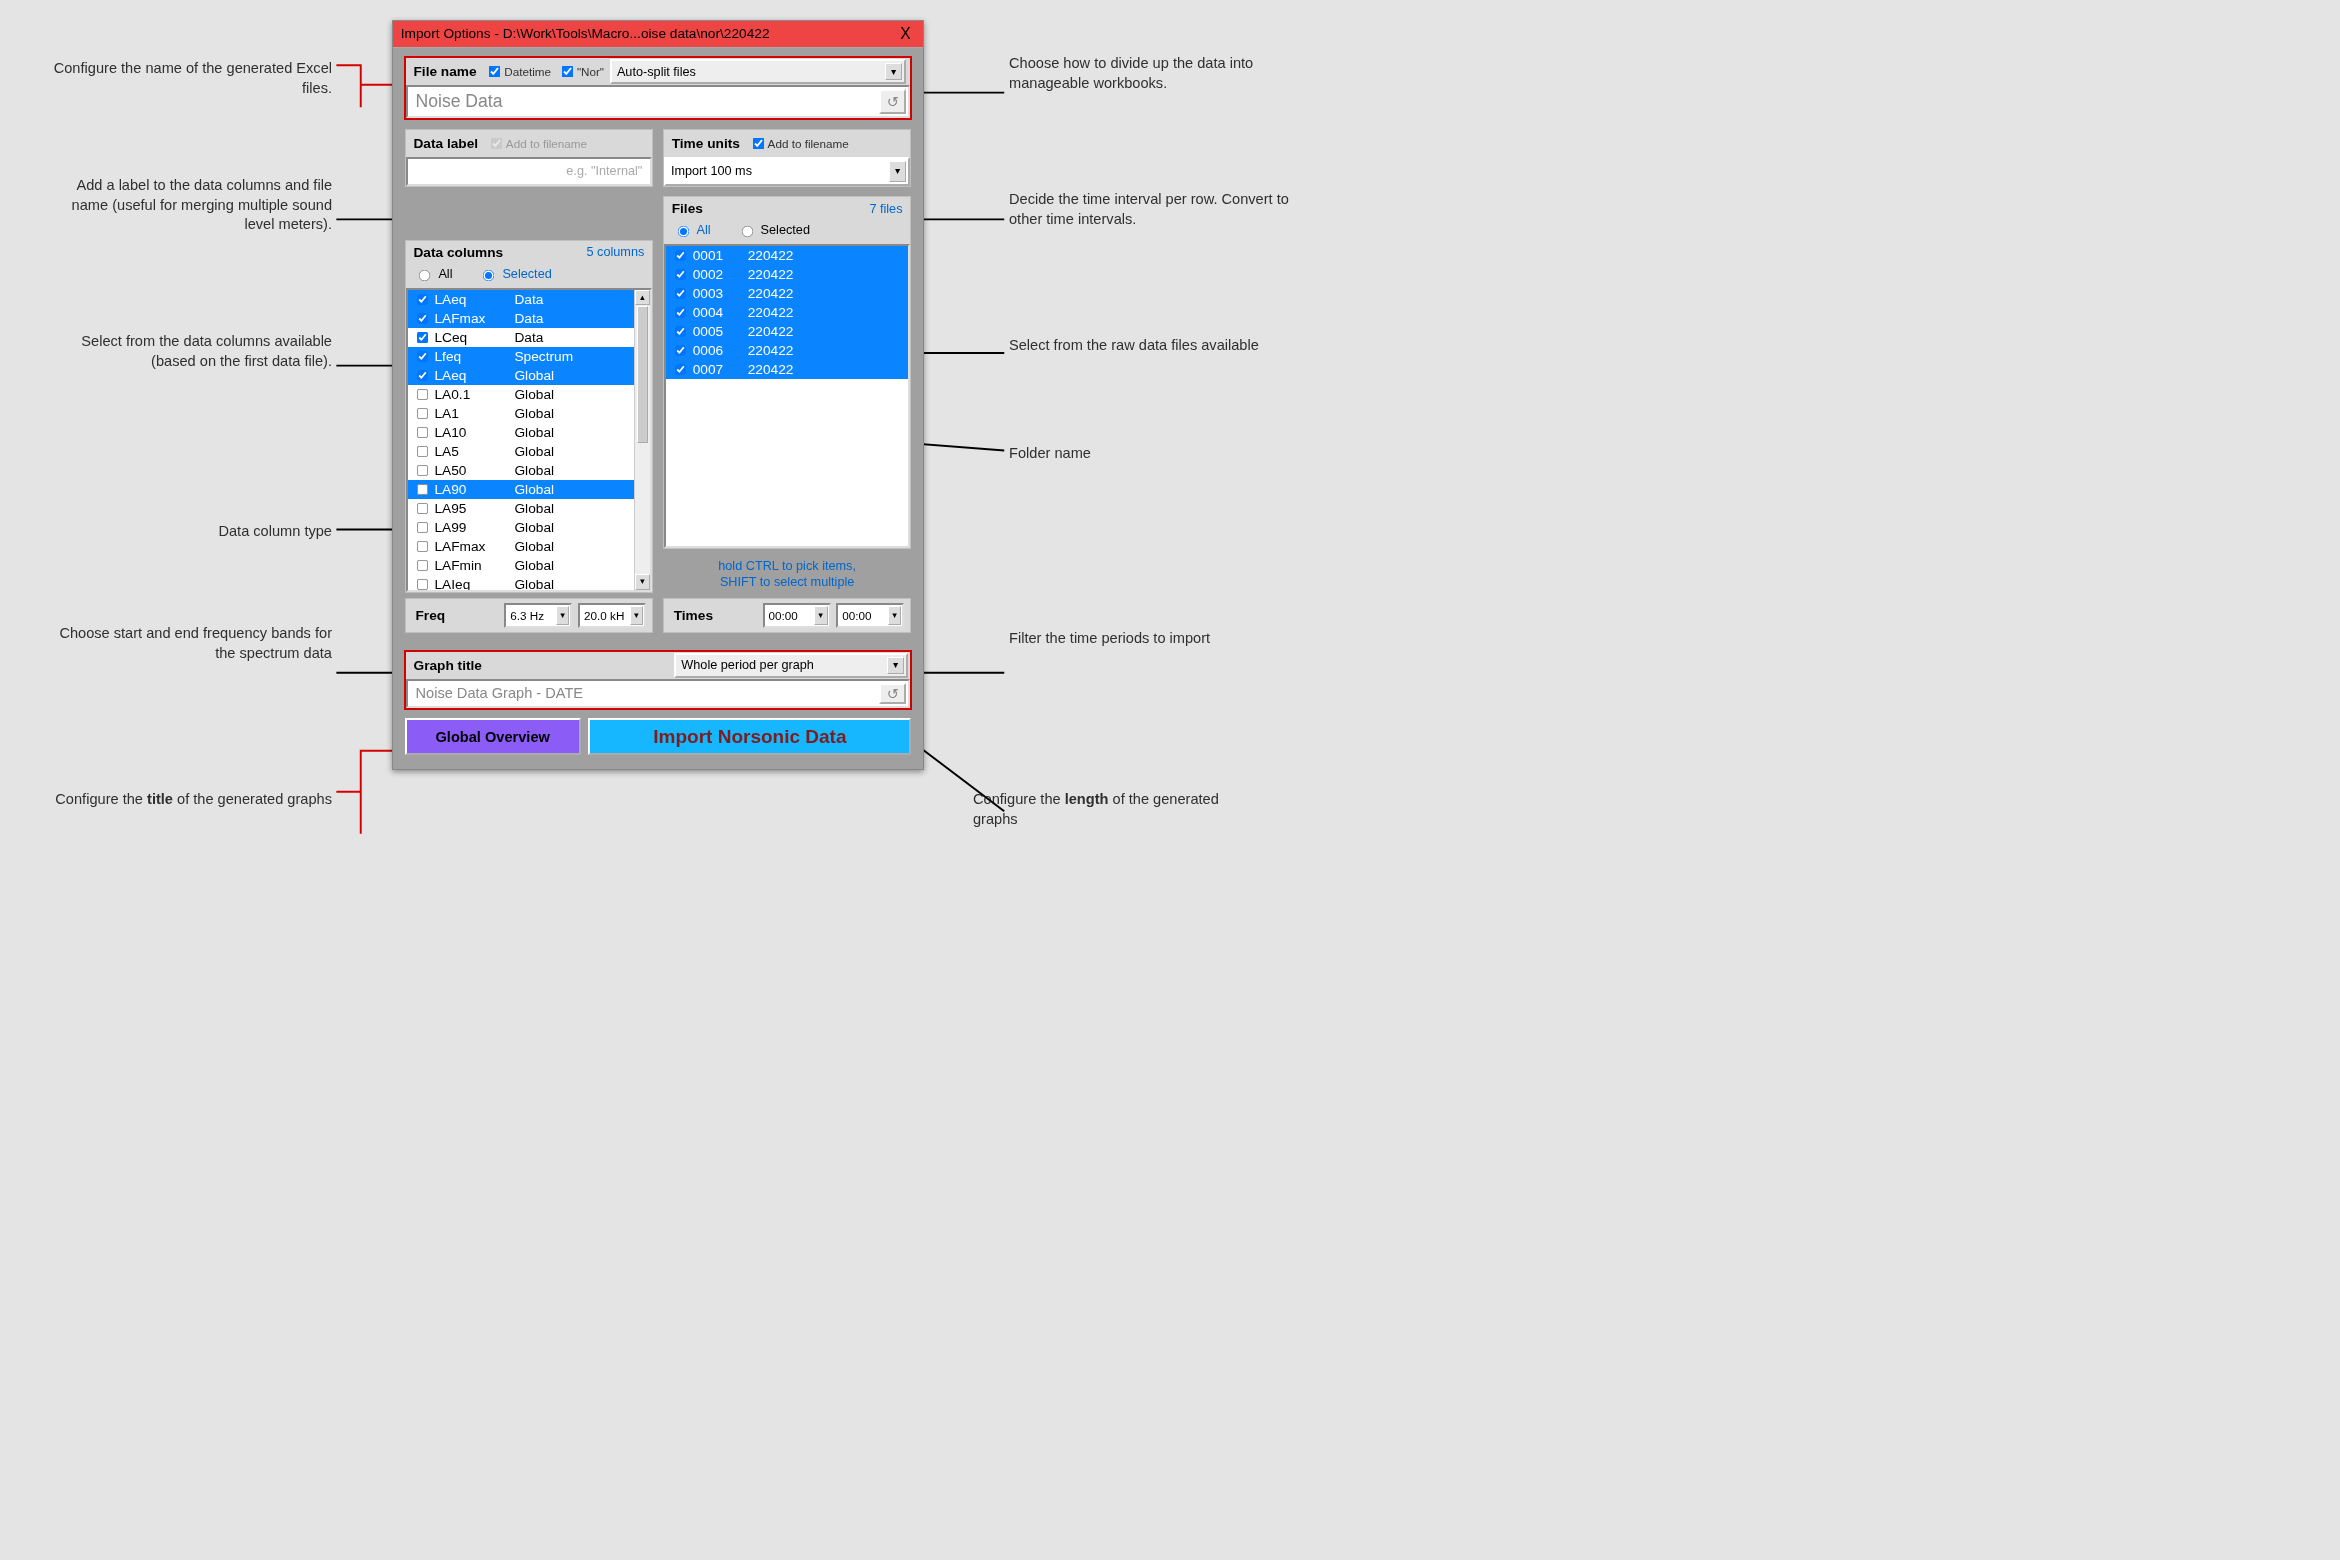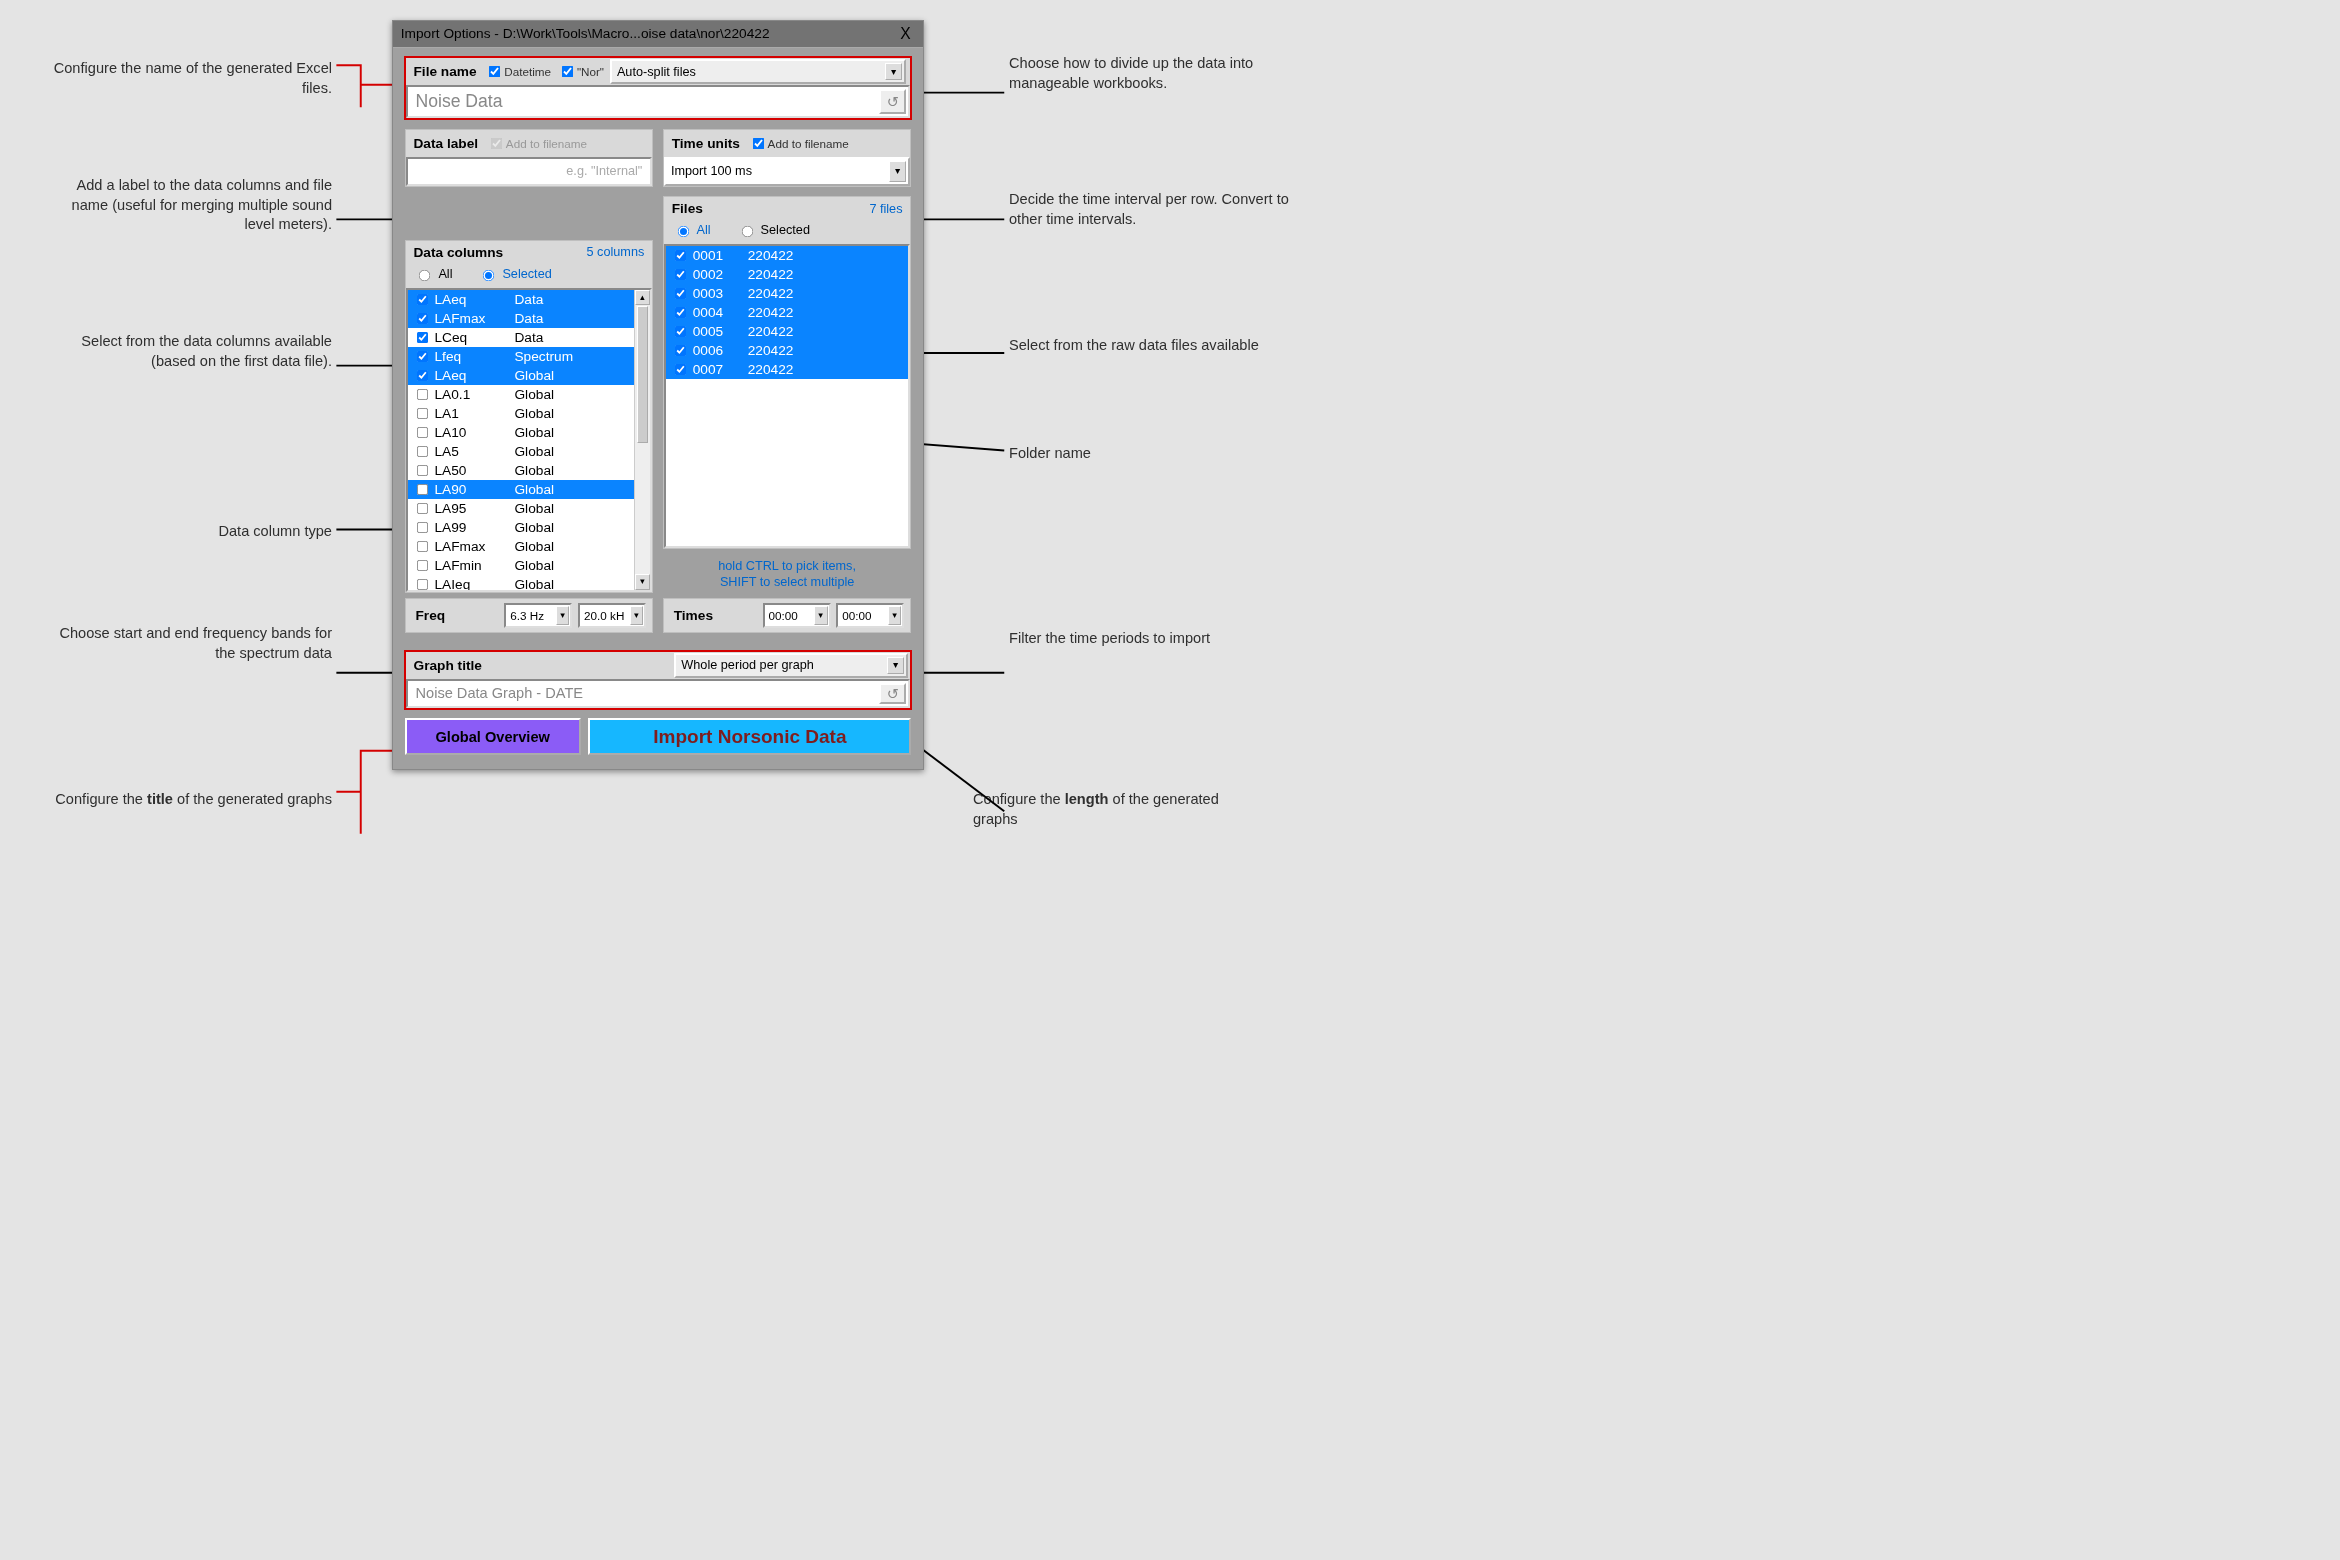--- a/index.html
+++ b/index.html
@@ -26,21 +26,21 @@
   
   .win {
     position:absolute;
     left:392px; top:19.5px;
     width:532px;
     background:#a0a0a0;
     border:1px solid #888;
     box-shadow:0 2px 5.9px rgba(0,0,0,.4);
   }
   .titlebar {
-    background:#737373;
+    background:#ef4444;
     height:27px;
     display:flex;
     align-items:center;
     padding:0 7.8px;
     font-size:13.7px;
     border-bottom:1px solid #aaa;
   }
   .titlebar .t { flex:1; white-space:nowrap; overflow:hidden; }
   .titlebar .x { width:19.5px; text-align:center; cursor:default; font-size:15.6px;}
   .body { padding:9.8px 11.7px 13.7px; }

